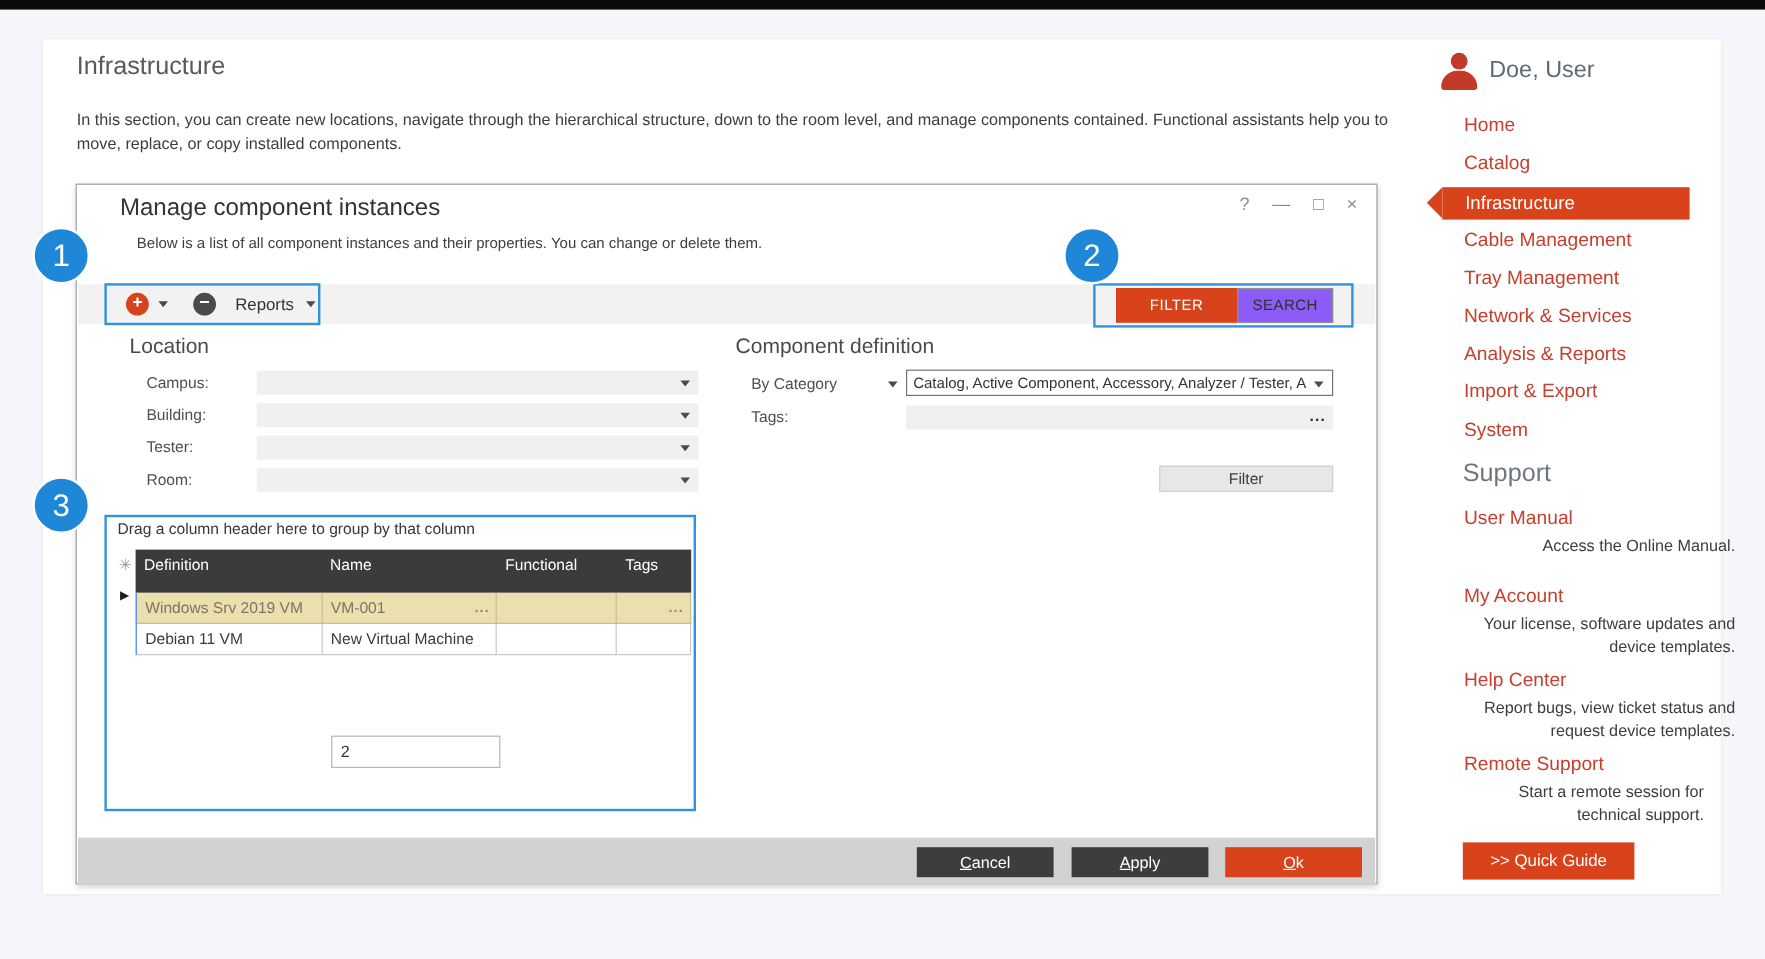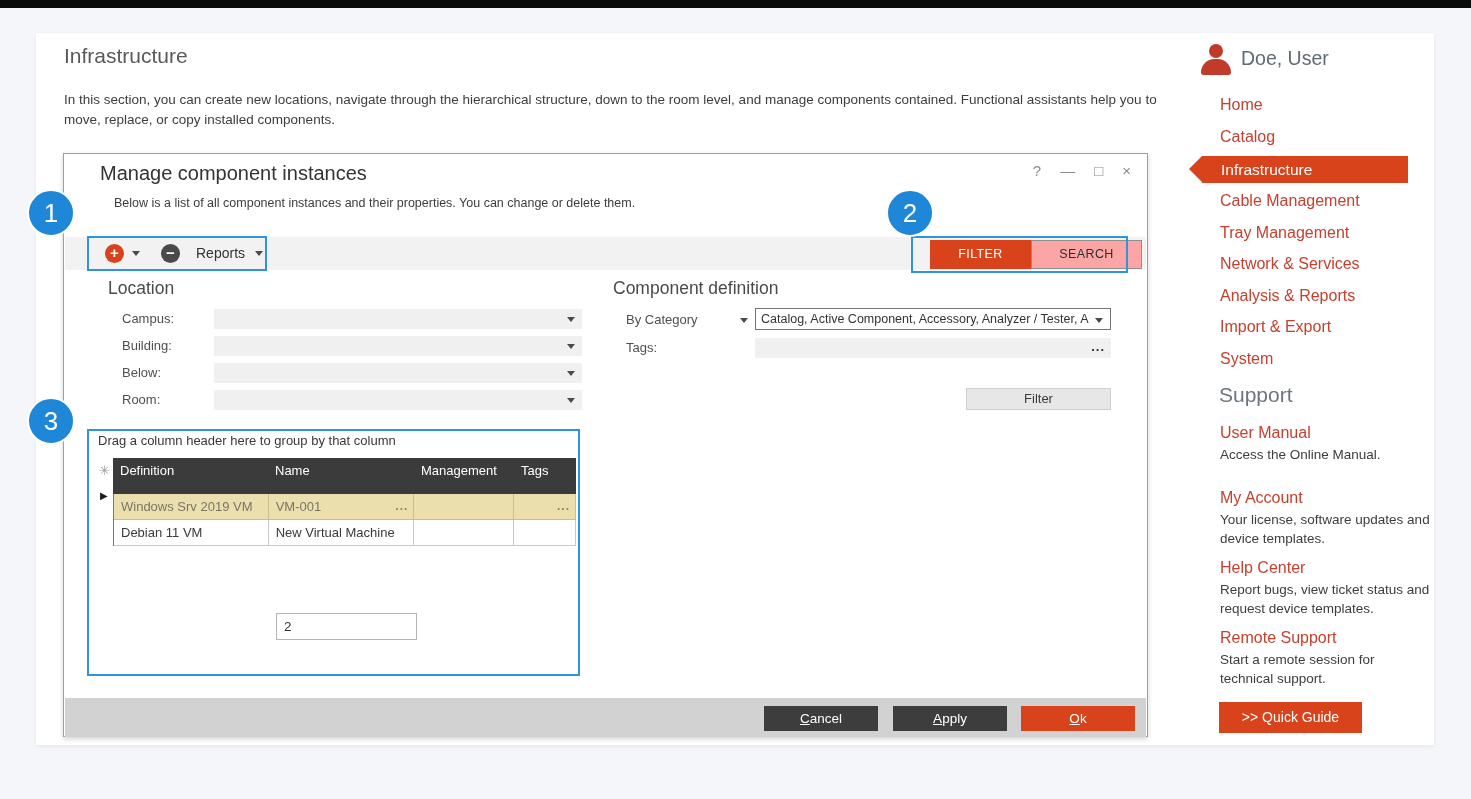--- a/index.html
+++ b/index.html
@@ -22,21 +22,21 @@
   .toolbar { position:absolute; left:1px; right:1px; top:83px; height:33px; background:#f2f2f2; }
   .circle-btn { position:absolute; width:19px; height:19px; border-radius:50%; color:#fff; font-size:15px; font-weight:bold; line-height:17px; text-align:center; top:7px; }
   .circle-add { left:40px; background:#d8431c; }
   .circle-remove { left:96px; background:#4a4a4a; }
   .caret { width:0; height:0; border-left:4px solid transparent; border-right:4px solid transparent; border-top:5px solid #4a4a4a; display:inline-block; }
   .caret-a { position:absolute; left:67px; top:14px; }
   .caret-b { position:absolute; left:190px; top:14px; }
   .reports-lbl { position:absolute; left:131px; top:0; line-height:33px; font-size:14px; color:#333; }
 
   .filter-btn { position:absolute; left:866px; top:86px; width:101px; height:29px; background:#d8431c; color:#fff; font-size:12.5px; letter-spacing:0.4px; text-align:center; line-height:29px; }
-  .search-btn { position:absolute; left:967px; top:86px; width:111px; height:29px; background:#fca5a5; border:1px solid #8f8f8f; color:#2f2f2f; font-size:12.5px; letter-spacing:0.4px; text-align:center; line-height:27px; }
+  .search-btn { position:absolute; left:967px; top:86px; width:80px; height:29px; background:#8b5cf6; border:1px solid #8f8f8f; color:#2f2f2f; font-size:12.5px; letter-spacing:0.4px; text-align:center; line-height:27px; }
 
   .sec-head { position:absolute; font-size:17.5px; color:#4a4a4a; }
   .loc-head { left:44px; top:124px; }
   .cd-head { left:549px; top:124px; }
 
   .form-label { position:absolute; font-size:13px; color:#4f4f4f; line-height:20px; }
   .gray-field { position:absolute; height:20px; background:#f0f0f0; }
   .field-caret { position:absolute; right:7px; top:8px; }
 
   .combo { position:absolute; left:691px; top:154px; width:356px; height:22px; background:#fff; border:1px solid #757575; font-size:12.5px; color:#333; line-height:20px; padding:0 18px 0 5px; white-space:nowrap; overflow:hidden; }
@@ -82,21 +82,21 @@
   .user-icon { position:absolute; left:1199px; top:44px; width:34px; height:32px; }
   .user-icon::before { content:""; position:absolute; left:10px; top:0; width:14px; height:14px; border-radius:50%; background:#c23b2a; }
   .user-icon::after { content:""; position:absolute; left:2px; top:15px; width:30px; height:16px; background:#c23b2a; border-radius:15px 15px 3px 3px; }
   .user-name { position:absolute; left:1241px; top:47px; font-size:19.5px; color:#5f6b74; }
   .nav-item { position:absolute; left:1220px; font-size:16px; color:#c5402e; cursor:pointer; }
   .nav-band { position:absolute; left:1202px; top:156px; width:206px; height:27px; background:#d8431c; }
   .nav-band::before { content:""; position:absolute; left:-13px; top:0; width:0; height:0; border-top:13.5px solid transparent; border-bottom:13.5px solid transparent; border-right:13px solid #d8431c; }
   .nav-band .nav-active-label { position:absolute; left:19px; top:0; line-height:27px; font-size:15.5px; color:#fff; }
   .support-head { position:absolute; left:1219px; top:383px; font-size:21px; color:#6d757d; }
   .sp-link { position:absolute; left:1220px; font-size:16px; color:#c5402e; cursor:pointer; }
-  .sp-desc { position:absolute; left:1220px; width:226px; font-size:13.5px; line-height:19px; color:#3d3d3d; }
+  .sp-desc { position:absolute; left:1220px; width:226px; font-size:13.5px; line-height:19px; color:#3d3d3d;text-align:right; }
   .quick-guide { position:absolute; left:1219px; top:702px; width:143px; height:31px; background:#d8431c; color:#fff; font-size:14px; text-align:center; line-height:31px; cursor:pointer; }
 </style>
 </head>
 <body>
 
 <div class="screen">
   <div class="topbar"></div>
   <div class="card"></div>
 
   <div class="page-title">Infrastructure</div>
@@ -124,21 +124,21 @@
 
     <div class="sec-head loc-head">Location</div>
     <div class="form-label" style="left:58px; top:155px;">Campus:</div>
     <div class="gray-field" style="left:150px; top:155px; width:368px;">
       <span></span><span class="caret field-caret"></span>
     </div>
     <div class="form-label" style="left:58px; top:182px;text-align:right;">Building:</div>
     <div class="gray-field" style="left:150px; top:182px; width:368px;">
       <span></span><span class="caret field-caret"></span>
     </div>
-    <div class="form-label" style="left:58px; top:209px;">Below:</div>
+    <div class="form-label" style="left:58px; top:209px;">Tester:</div>
     <div class="gray-field" style="left:150px; top:209px; width:368px;">
       <span></span><span class="caret field-caret"></span>
     </div>
     <div class="form-label" style="left:58px; top:236px;">Room:</div>
     <div class="gray-field" style="left:150px; top:236px; width:368px;">
       <span></span><span class="caret field-caret"></span>
     </div>
 
     <div class="sec-head cd-head">Component definition</div>
     <div class="form-label" style="left:562px; top:156px;">By Category</div>
@@ -154,21 +154,21 @@
     </div>
     <div class="filter-small-btn">Filter</div>
 
     <div class="grid-hint">Drag a column header here to group by that column</div>
     <div class="grid-marker">✳</div>
     <div class="row-marker">▶</div>
     <div class="grid">
       <div class="g-head">
         <div class="c c0">Definition</div>
         <div class="c c1">Name</div>
-        <div class="c c2">Management</div>
+        <div class="c c2">Functional</div>
         <div class="c c3">Tags</div>
       </div>
       <div class="g-row sel">
         <div class="c c0">Windows Srv 2019 VM</div>
         <div class="c c1"><span>VM-001</span><span class="cell-more">...</span></div>
         <div class="c c2"></div>
         <div class="c c3">
             <span class="cell-more">...</span>
           </div>
       </div>

